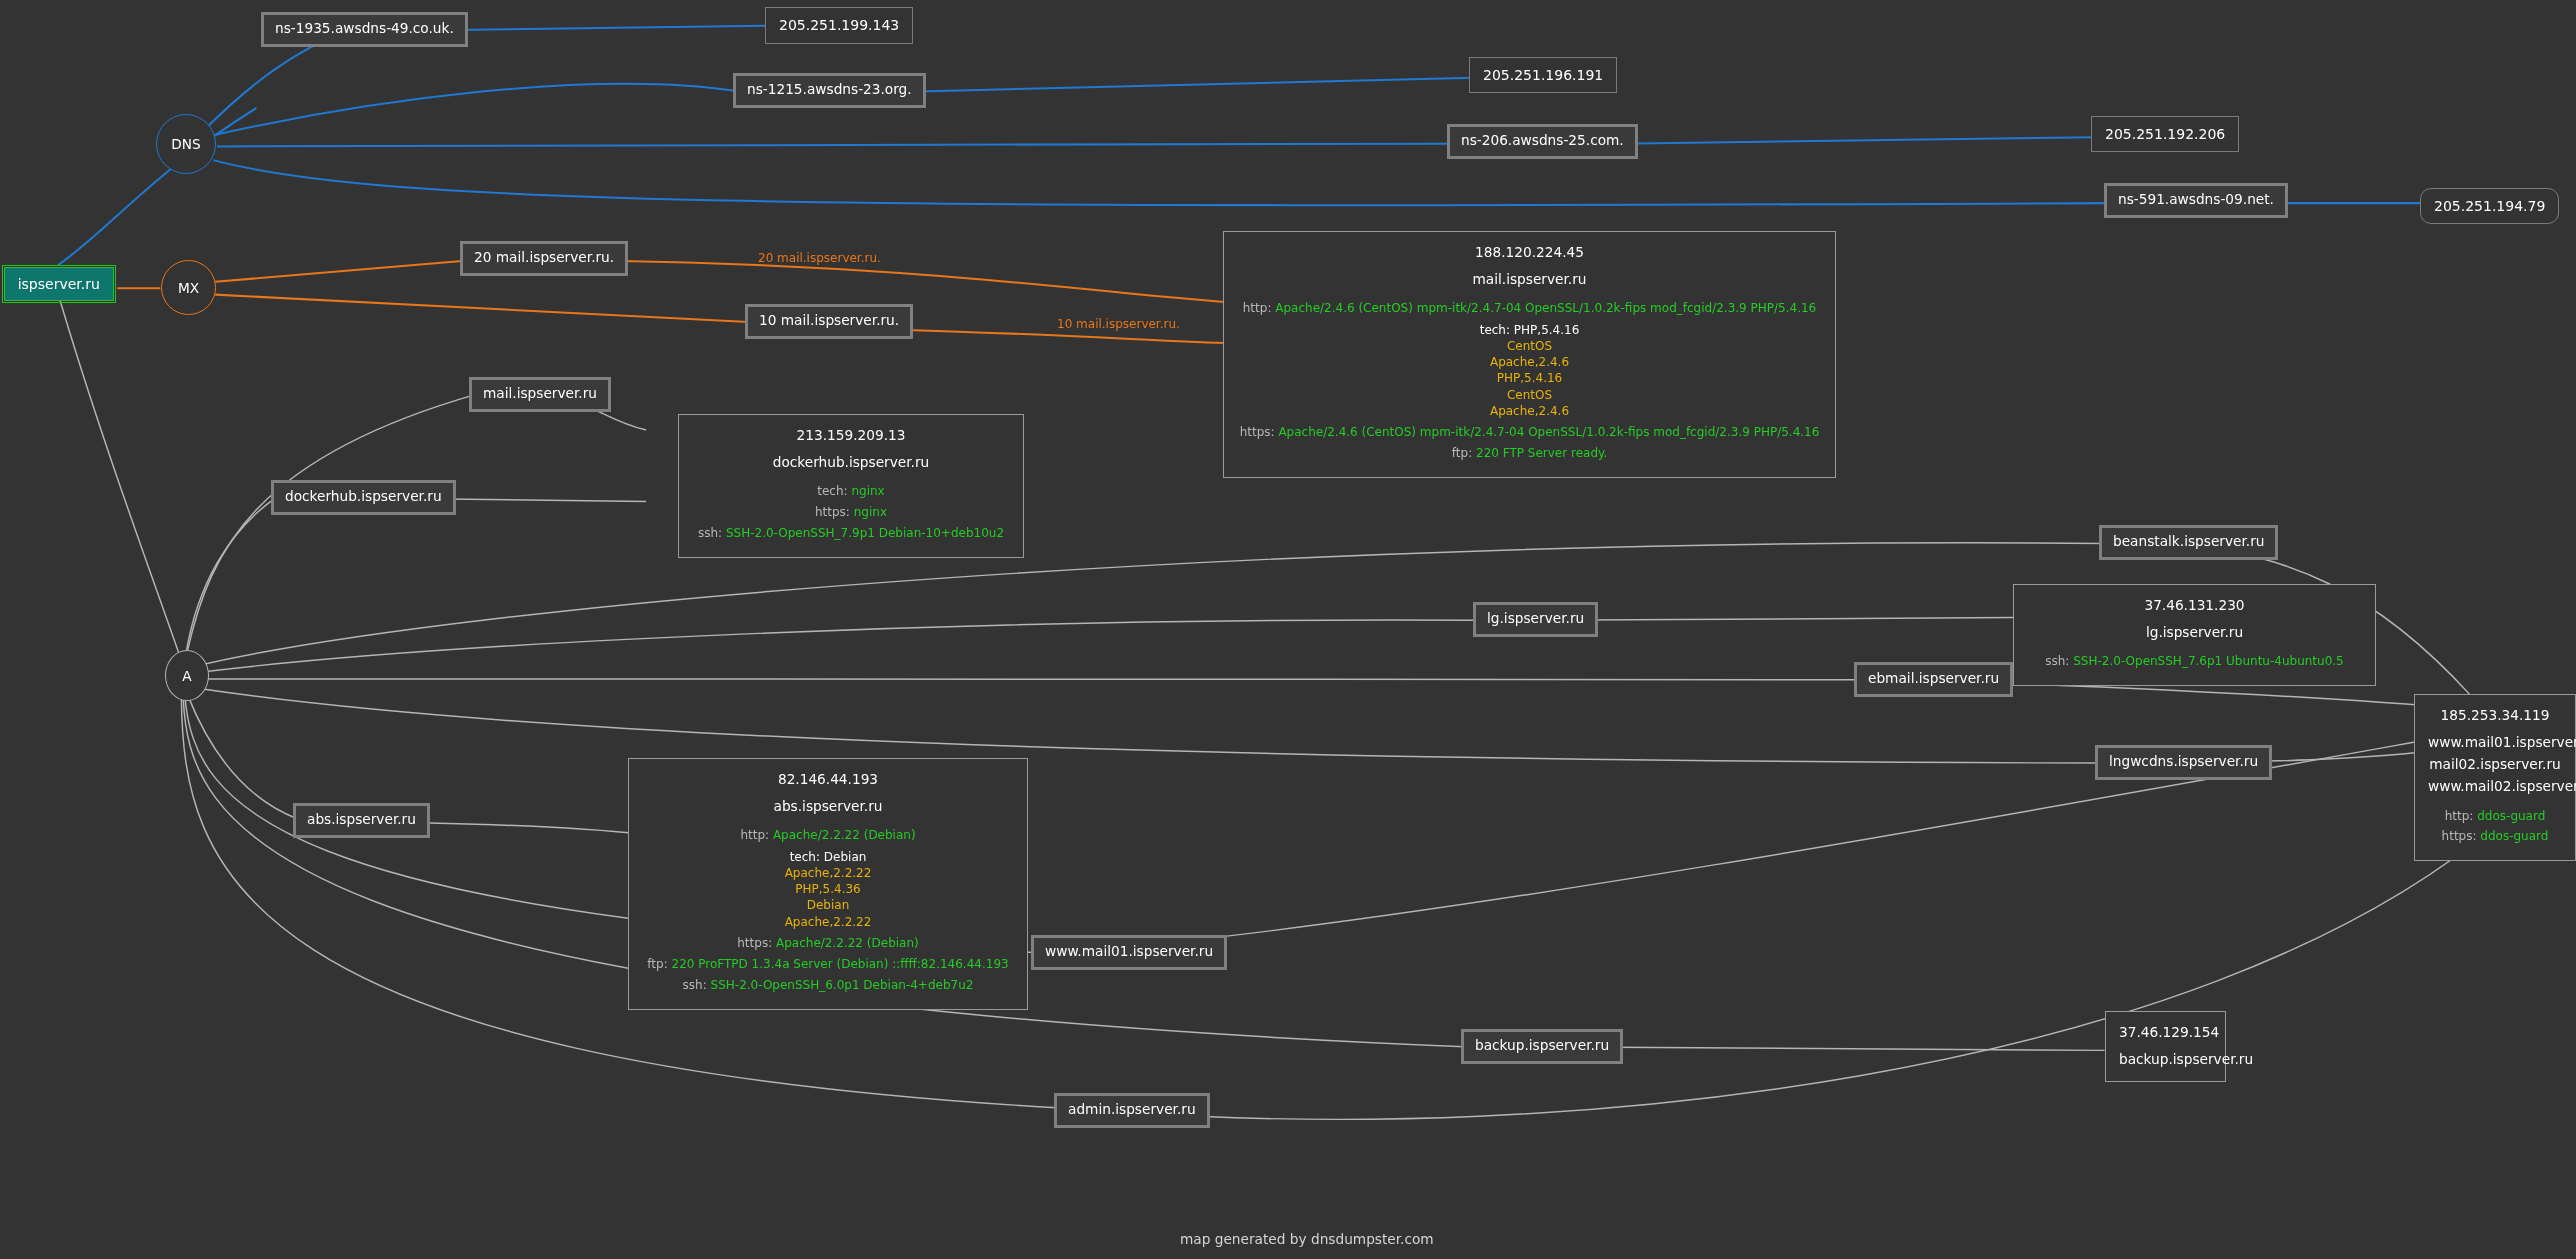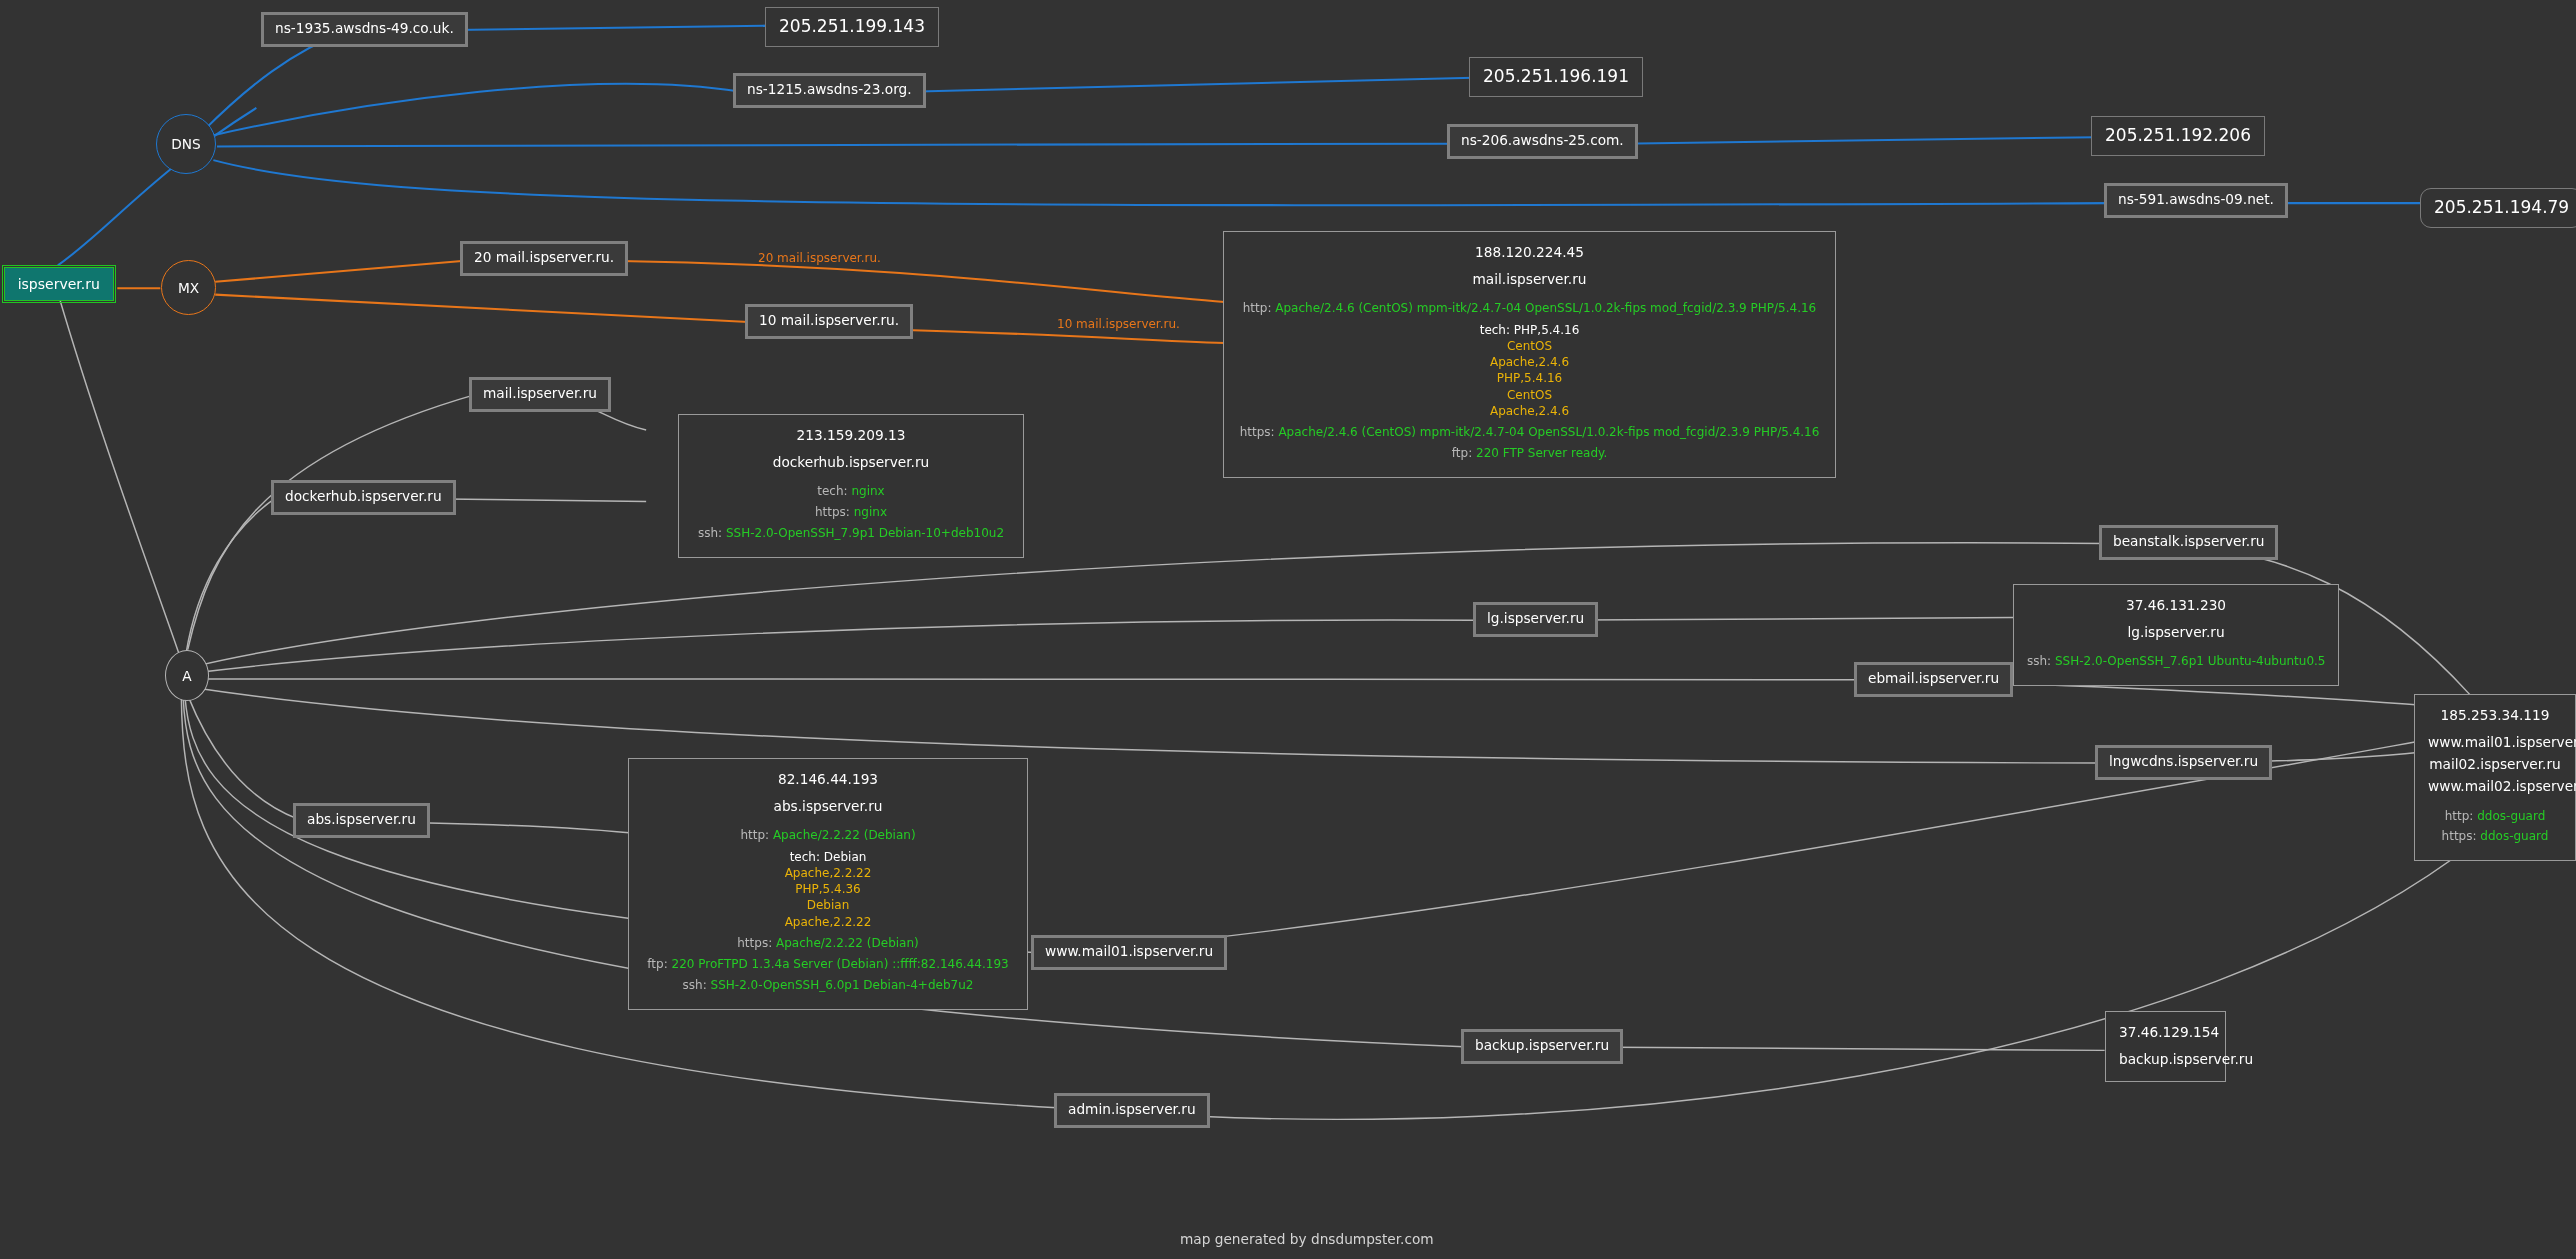--- a/index.html
+++ b/index.html
@@ -35,21 +35,21 @@
     border: 3.7px solid #808080;
     padding: 6.4px 11px;
     font-size: 13.7px;
     line-height: 1.15;
   }
   
   .ipbox {
     background: #333333;
     border: 0.9px solid #7a7a7a;
     padding: 9.2px 13px;
-    font-size: 17px;
+    font-size: 14px;
     line-height: 1.15;
   }
   
   .infobox {
     background: #333333;
     border: 0.9px solid #9a9a9a;
     padding: 11px 13px;
     font-size: 12px;
     line-height: 1.35;
     text-align: center;
@@ -299,21 +299,21 @@
     <div class="row">
       <span class="k">ftp:</span>
       <span class="v">220 ProFTPD 1.3.4a Server (Debian) ::ffff:82.146.44.193</span>
     </div>
     <div class="row">
       <span class="k">ssh:</span>
       <span class="v">SSH-2.0-OpenSSH_6.0p1 Debian-4+deb7u2</span>
     </div>
   </div>
 
-  <div class="node infobox" style="left:2013px; top:584px; width:326px;">
+  <div class="node infobox" style="left:2013px; top:584px; width:363px;">
     <div class="ip">37.46.131.230</div>
     <div class="host">lg.ispserver.ru</div>
     <div class="row">
       <span class="k">ssh:</span>
       <span class="v">SSH-2.0-OpenSSH_7.6p1 Ubuntu-4ubuntu0.5</span>
     </div>
   </div>
 
   <div class="node infobox" style="left:2414px; top:694px; width:162px;">
     <div class="ip">185.253.34.119</div>

